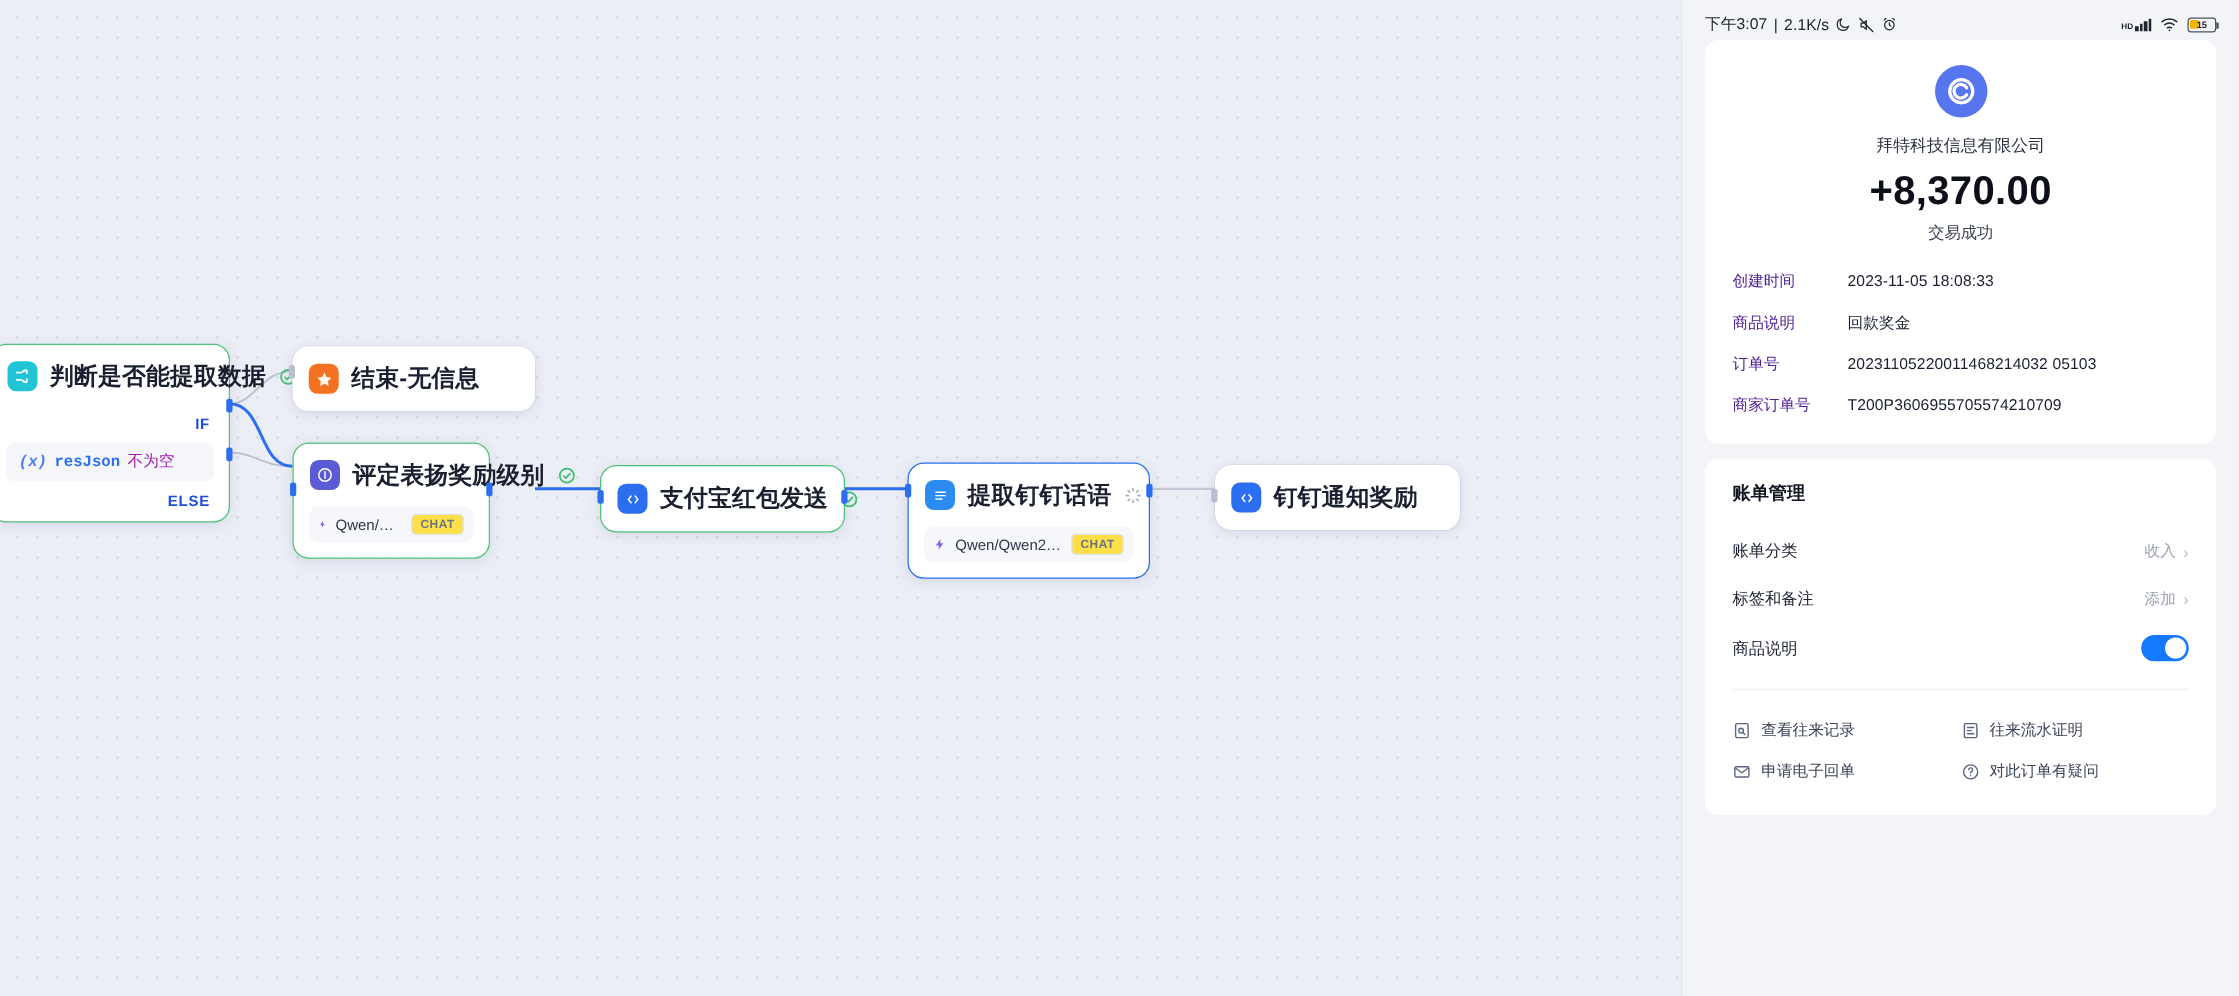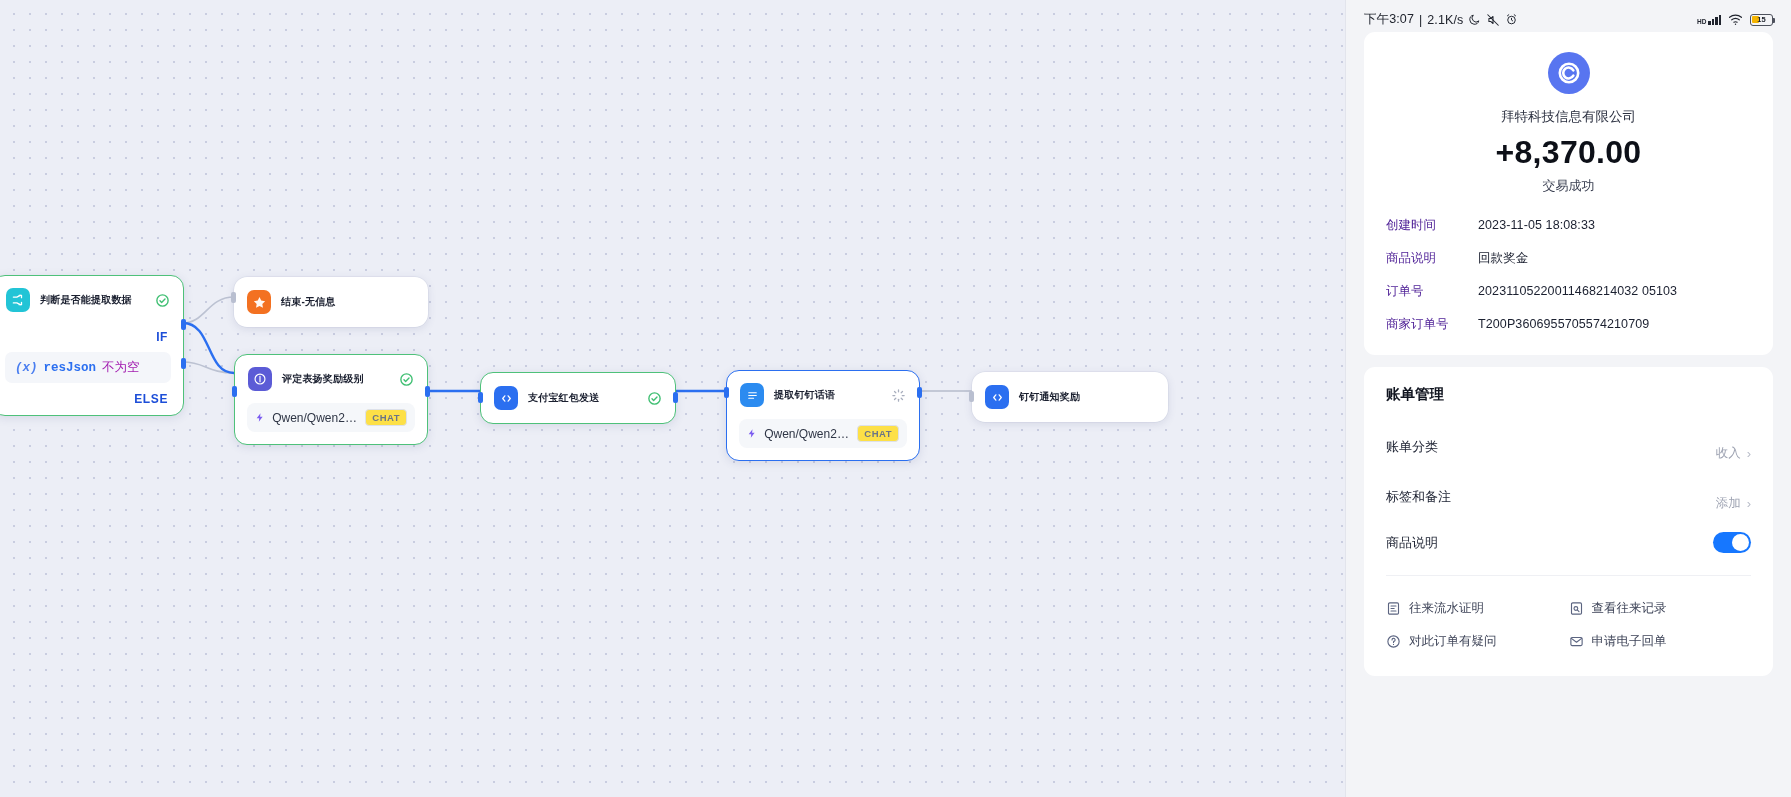--- a/index.html
+++ b/index.html
@@ -37,21 +37,21 @@
     display: flex; align-items: center; gap: 10px;
     padding: 12px 13px 12px 13px;
   }
   .node-icon {
     width: 24px; height: 24px; border-radius: 7px;
     display: flex; align-items: center; justify-content: center;
     flex: 0 0 auto; color: #fff;
   }
   .node-icon svg { display: block; }
   .node-title {
-    font-size: 10px; color: #1b2030; font-weight: 600;
+    font-size: 19px; color: #1b2030; font-weight: 600;
     white-space: nowrap; letter-spacing: .2px;
   }
   .node-status { margin-left: auto; display: flex; align-items: center; }
 
   .check-ic { width: 15px; height: 15px; }
   .spinner-ic { width: 15px; height: 15px; opacity: .75; }
 
   
   .branch-row {
     display: flex; justify-content: flex-end; align-items: center;
@@ -148,21 +148,21 @@
   .drow { display: flex; align-items: baseline; margin-bottom: 16px; font-size: 12.5px; }
   .drow:last-child { margin-bottom: 0; }
   .dlabel { width: 92px; flex: 0 0 92px; color: #4c1d95; }
   .dvalue { color: #1b2030; letter-spacing: .1px; }
 
   .sec-title { font-size: 14.5px; font-weight: 700; color: #111520; margin-bottom: 18px; }
   .mrow {
     display: flex; align-items: center; justify-content: space-between;
     padding: 10px 0; font-size: 13px; color: #1b2030;
   }
-  .mright { display: flex; align-items: center; gap: 6px; color: #9ea3b2; font-size: 12.5px; margin-top: 13px; }
+  .mright { display: flex; align-items: center; gap: 6px; color: #9ea3b2; font-size: 12.5px; }
   .chev { color: #b8bcc9; font-size: 13px; }
 
   .toggle {
     width: 38px; height: 21px; border-radius: 11px; background: #1677ff;
     position: relative; flex: 0 0 auto;
   }
   .toggle .knob {
     position: absolute; top: 2px; right: 2px;
     width: 17px; height: 17px; border-radius: 50%; background: #fff;
   }
@@ -233,21 +233,21 @@
       <span class="node-icon" style="background:#f37121;">
         <svg width="13" height="13" viewBox="0 0 24 24" fill="#fff">
           <path d="M12 2l3.2 6.5 7.2 1-5.2 5.1 1.2 7.2-6.4-3.4-6.4 3.4 1.2-7.2L1.6 9.5l7.2-1z" opacity=".95"></path>
         </svg>
       </span>
       <span class="node-title">结束-无信息</span>
     </div>
     <span class="port grey" style="left:-3px; top:15px;"></span>
   </div>
 
-  <div class="node sel-green" style="left:234px; top:354px; width:194px;">
+  <div class="node sel-green" style="left:234px; top:354px; width:158px;">
     <div class="node-head">
       <span class="node-icon" style="background:#5b5bd6;">
         <svg width="14" height="14" viewBox="0 0 24 24" fill="none" stroke="#fff" stroke-width="2">
           <circle cx="12" cy="12" r="8.5"></circle>
             <path d="M12 7.5v9" stroke-linecap="round"></path>
         </svg>
       </span>
       <span class="node-title">评定表扬奖励级别</span>
       <span class="node-status">
         <svg class="check-ic" viewBox="0 0 24 24" fill="none" stroke="#3fbf72" stroke-width="2.2">
@@ -433,43 +433,43 @@
         <span class="knob"></span>
       </span>
     </div>
 
     <div class="divider"></div>
 
     <div class="links">
       <div class="link-item">
         <svg class="link-ic" viewBox="0 0 24 24" fill="none" stroke="currentColor" stroke-width="1.8">
           <rect x="4" y="3" width="16" height="18" rx="2"></rect>
+            <circle cx="11" cy="12" r="3"></circle>
+            <path d="M13.3 14.3L16 17" stroke-linecap="round"></path>
+        </svg>
+        <span>查看往来记录</span>
+      </div>
+      <div class="link-item">
+        <svg class="link-ic" viewBox="0 0 24 24" fill="none" stroke="currentColor" stroke-width="1.8">
+          <rect x="4" y="3" width="16" height="18" rx="2"></rect>
             <path d="M8 8h8M8 12h5M8 16h8" stroke-linecap="round"></path>
         </svg>
         <span>往来流水证明</span>
       </div>
       <div class="link-item">
         <svg class="link-ic" viewBox="0 0 24 24" fill="none" stroke="currentColor" stroke-width="1.8">
-          <rect x="4" y="3" width="16" height="18" rx="2"></rect>
-            <circle cx="11" cy="12" r="3"></circle>
-            <path d="M13.3 14.3L16 17" stroke-linecap="round"></path>
-        </svg>
-        <span>查看往来记录</span>
+          <rect x="3" y="5.5" width="18" height="13" rx="2"></rect>
+            <path d="M3.8 7l8.2 6.2L20.2 7" stroke-linecap="round" stroke-linejoin="round"></path>
+        </svg>
+        <span>申请电子回单</span>
       </div>
       <div class="link-item">
         <svg class="link-ic" viewBox="0 0 24 24" fill="none" stroke="currentColor" stroke-width="1.8">
           <circle cx="12" cy="12" r="9"></circle>
           <path d="M9.6 9.4a2.5 2.5 0 1 1 3.2 2.4c-.6.3-.8.8-.8 1.4v.4" stroke-linecap="round"></path>
           <circle cx="12" cy="16.6" r=".9" fill="currentColor" stroke="none"></circle>
         </svg>
         <span>对此订单有疑问</span>
       </div>
-      <div class="link-item">
-        <svg class="link-ic" viewBox="0 0 24 24" fill="none" stroke="currentColor" stroke-width="1.8">
-          <rect x="3" y="5.5" width="18" height="13" rx="2"></rect>
-            <path d="M3.8 7l8.2 6.2L20.2 7" stroke-linecap="round" stroke-linejoin="round"></path>
-        </svg>
-        <span>申请电子回单</span>
-      </div>
     </div>
   </div>
 
 </div>
 
 </body></html>

